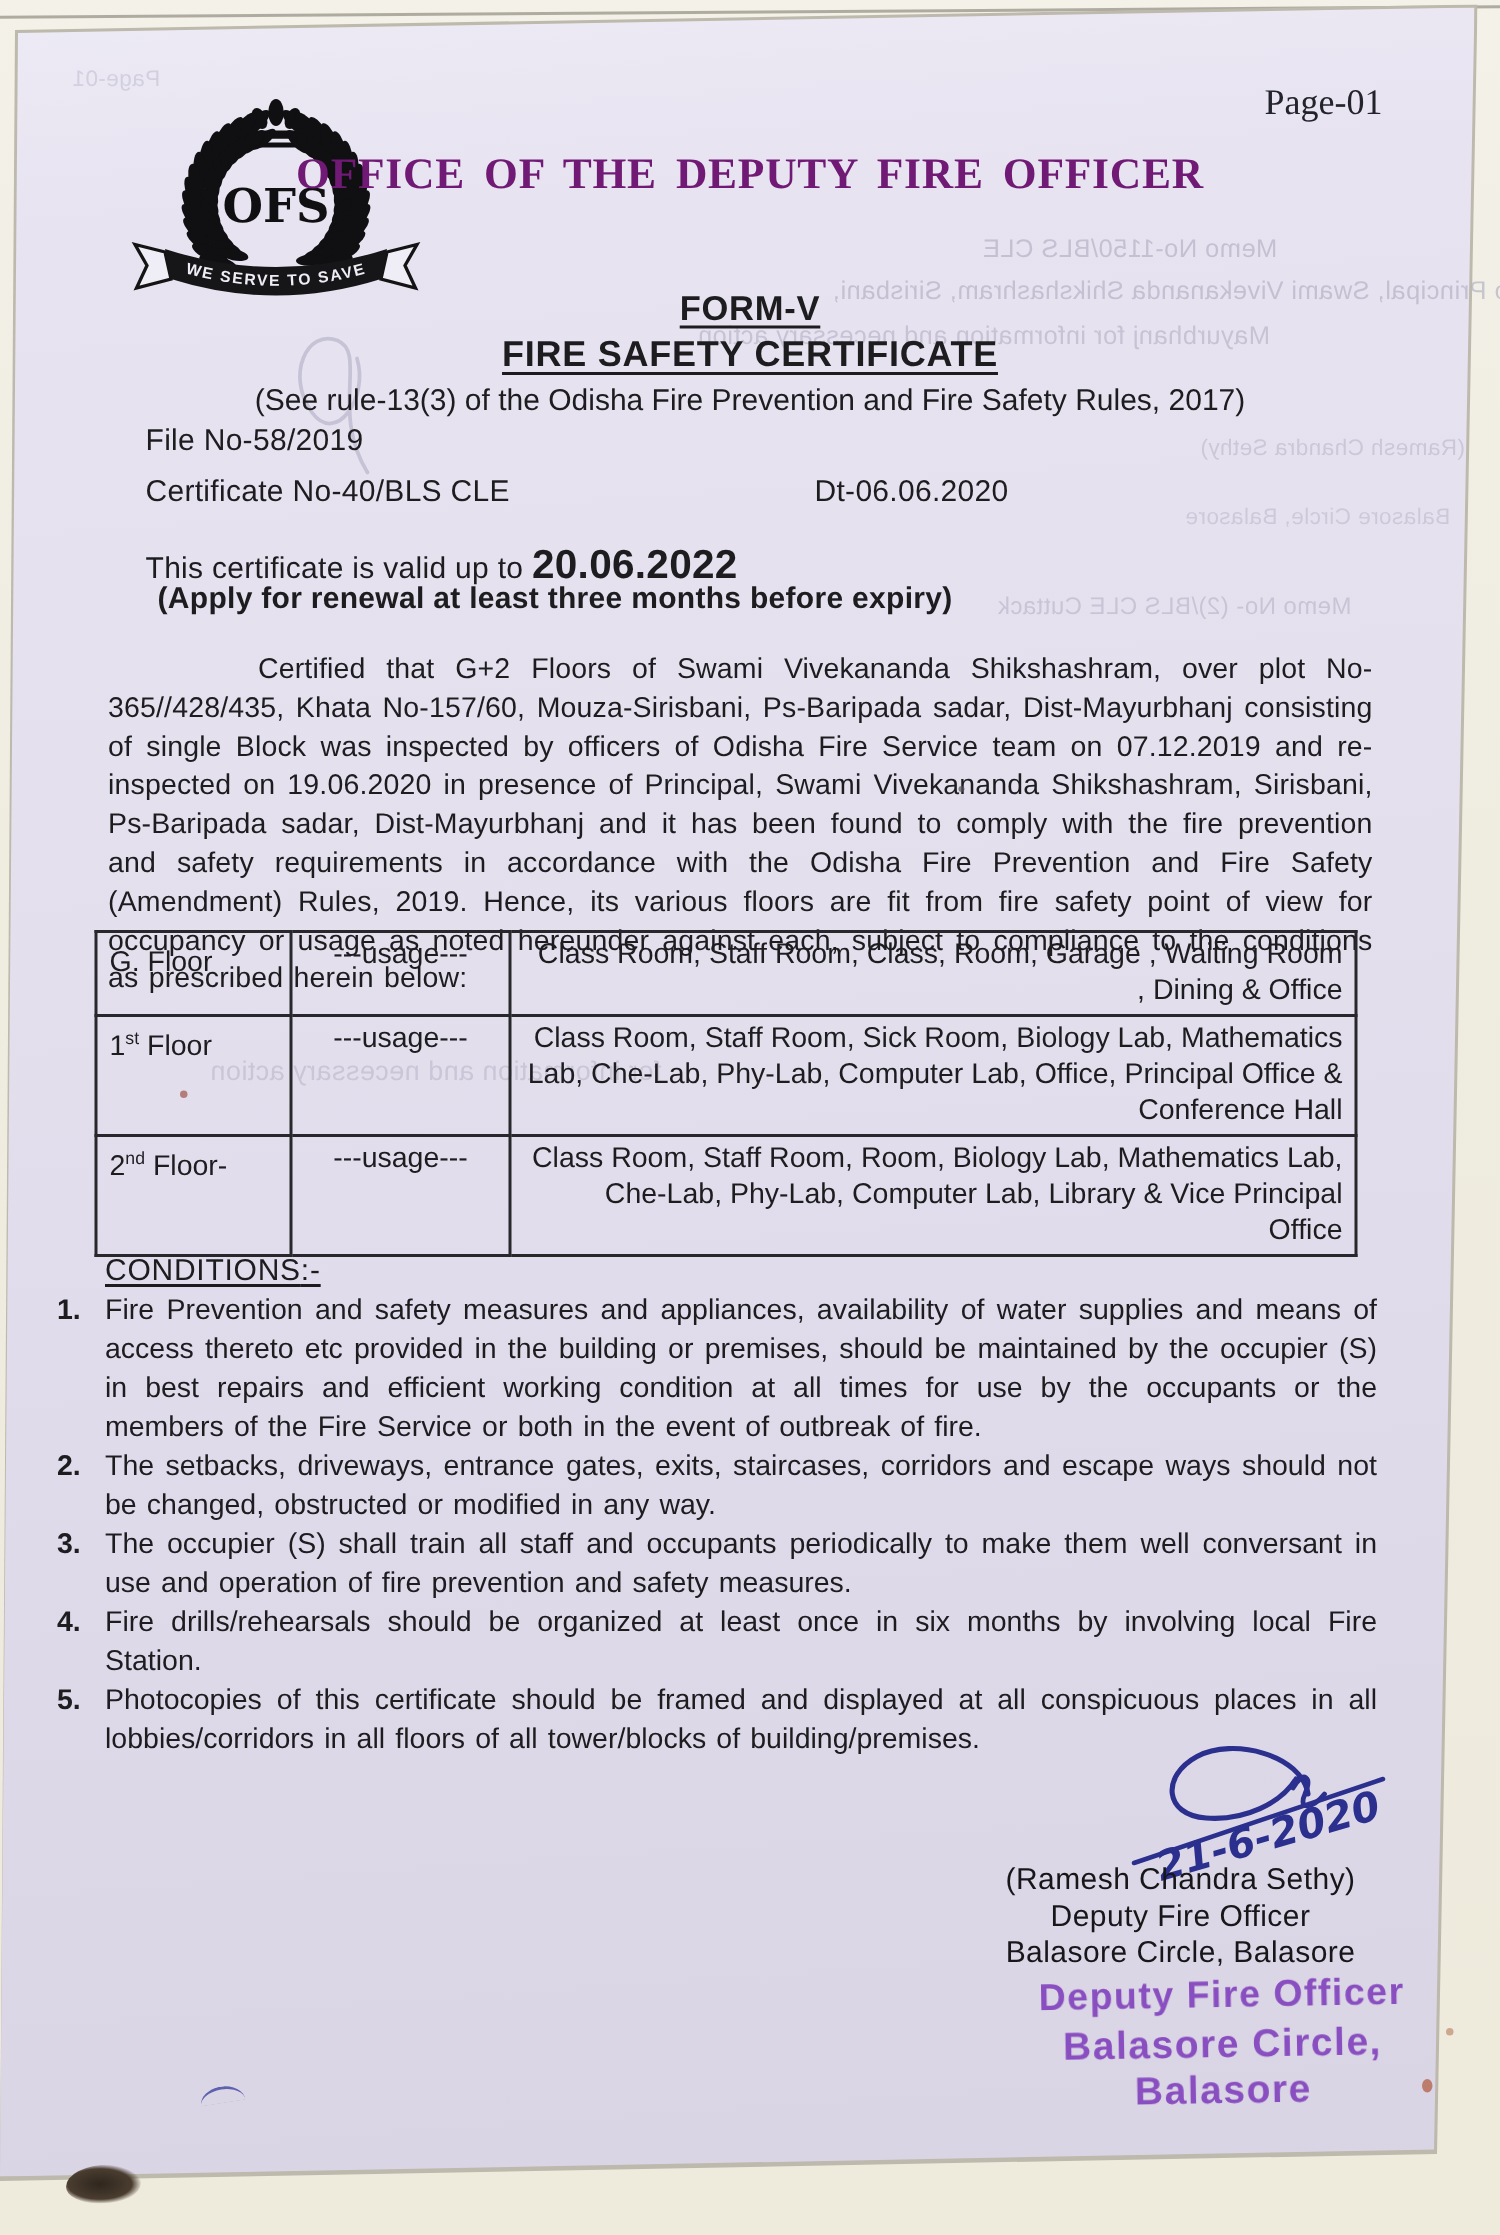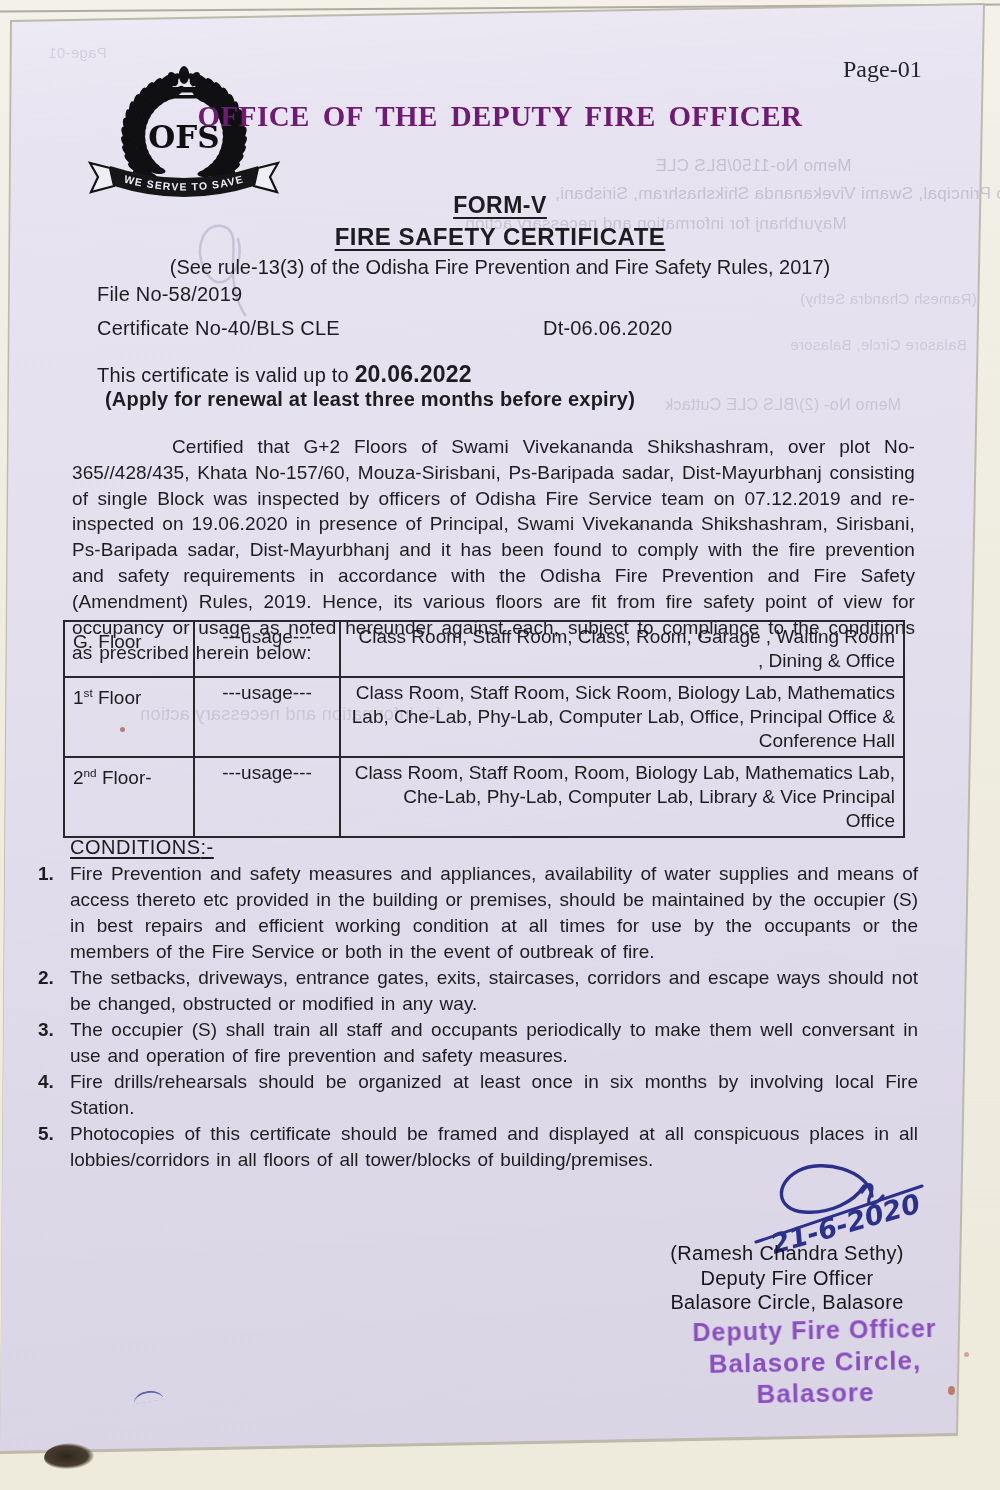--- a/index.html
+++ b/index.html
@@ -172,21 +172,21 @@
     <div class="abs ctr hdr h1" style="top:100px">OFFICE OF THE DEPUTY FIRE OFFICER</div>
 
     <div class="abs ctr" style="top:192px"><span class="form-title">FORM-V</span></div>
     <div class="abs ctr" style="top:223px"><span class="form-sub">FIRE SAFETY CERTIFICATE</span></div>
     <div class="abs ctr rule-ref" style="top:256px">(See rule-13(3) of the Odisha Fire Prevention and Fire Safety Rules, 2017)</div>
 
     <div class="abs meta" style="left:97px;top:283px">File No-58/2019</div>
     <div class="abs meta" style="left:97px;top:317px">Certificate No-40/BLS CLE</div>
     <div class="abs meta" style="left:543px;top:317px">Dt-06.06.2020</div>
     <div class="abs meta" style="left:97px;top:361px">
-      <span>This certificate is valid up to </span><span class="bold" style="font-size:23px">20.06.2022</span>
+      <span>This certificate is valid up to </span><span class="bold" style="font-size:27px">20.06.2022</span>
     </div>
     <div class="abs meta bold" style="left:105px;top:388px">(Apply for renewal at least three months before expiry)</div>
 
     <div class="abs para" style="left:72px;top:434px;width:843px">Certified that G+2 Floors of Swami Vivekananda Shikshashram, over plot No-365//428/435, Khata No-157/60, Mouza-Sirisbani, Ps-Baripada sadar, Dist-Mayurbhanj consisting of single Block was inspected by officers of Odisha Fire Service team on 07.12.2019 and re-inspected on 19.06.2020 in presence of Principal, Swami Vivekananda Shikshashram, Sirisbani, Ps-Baripada sadar, Dist-Mayurbhanj and it has been found to comply with the fire prevention and safety requirements in accordance with the Odisha Fire Prevention and Fire Safety (Amendment) Rules, 2019. Hence, its various floors are fit from fire safety point of view for occupancy or usage as noted hereunder against each, subject to compliance to the conditions as prescribed herein below:</div>
 
     <table class="floors abs" style="left:63px;top:620px">
       <tbody>
           <tr>
         <td class="c-floor" style="height:42px"><span>G. Floor</span><sup></sup><span></span></td>
         <td class="c-usage">---usage---</td>

